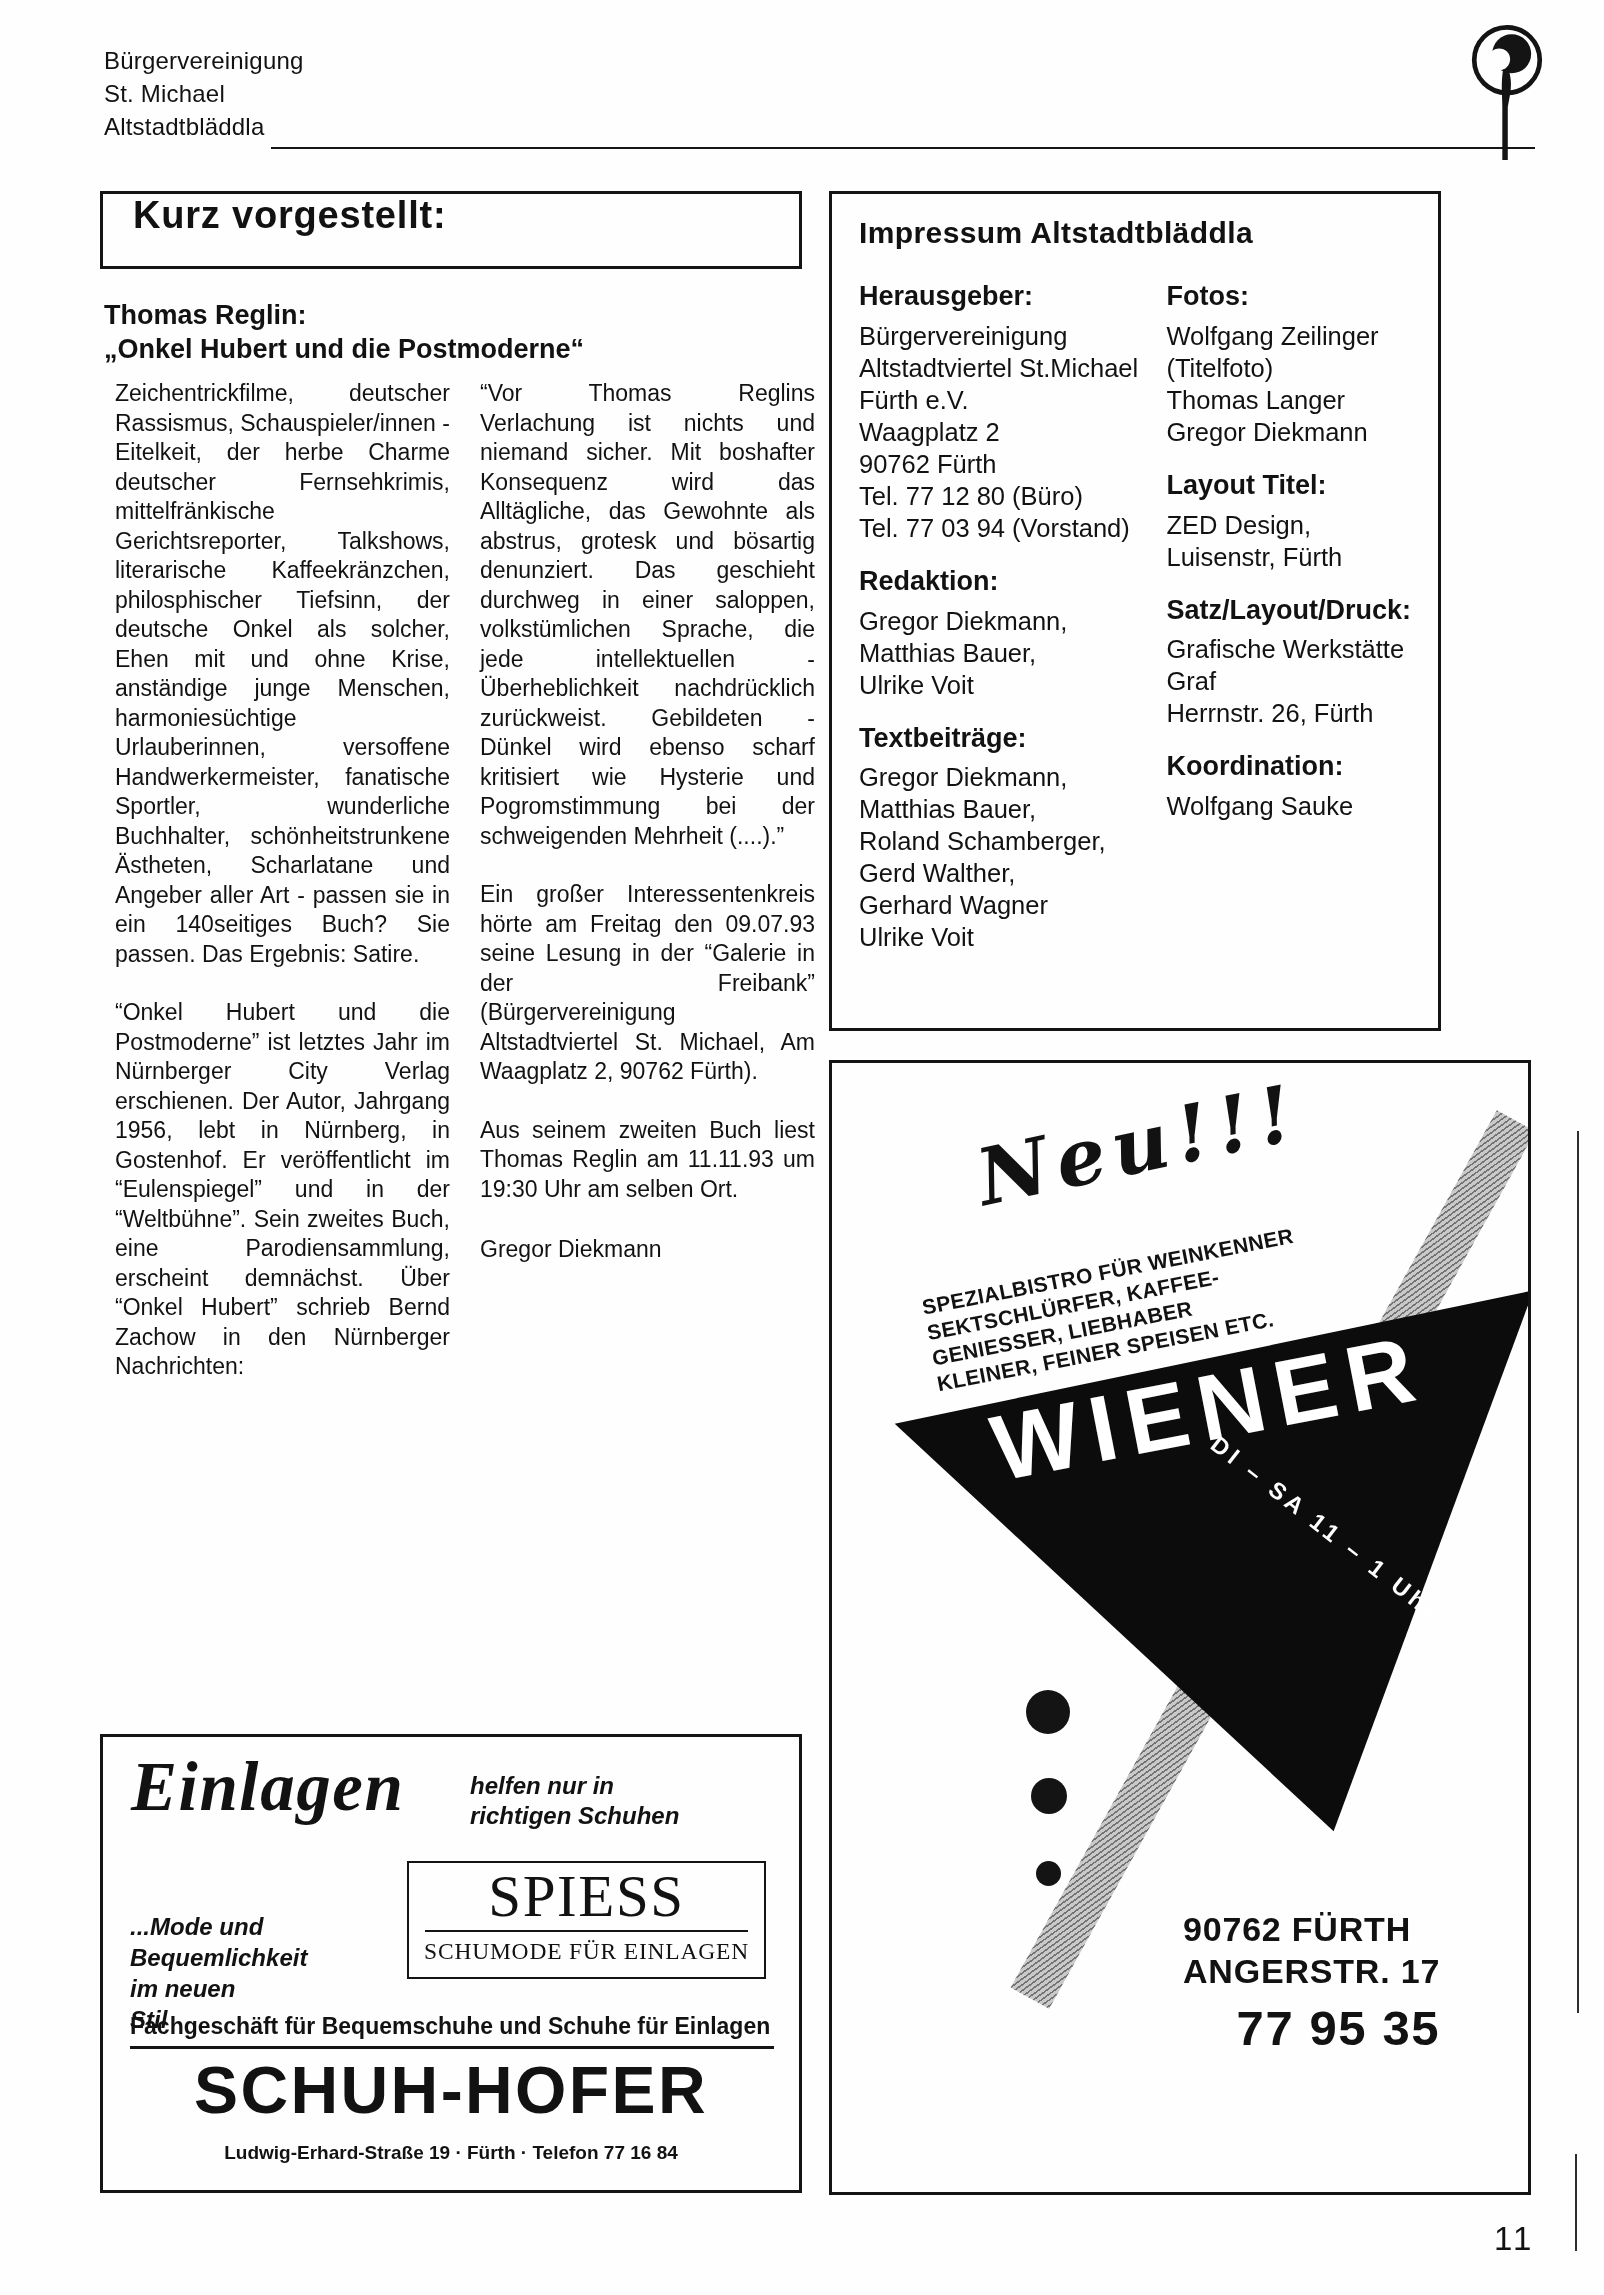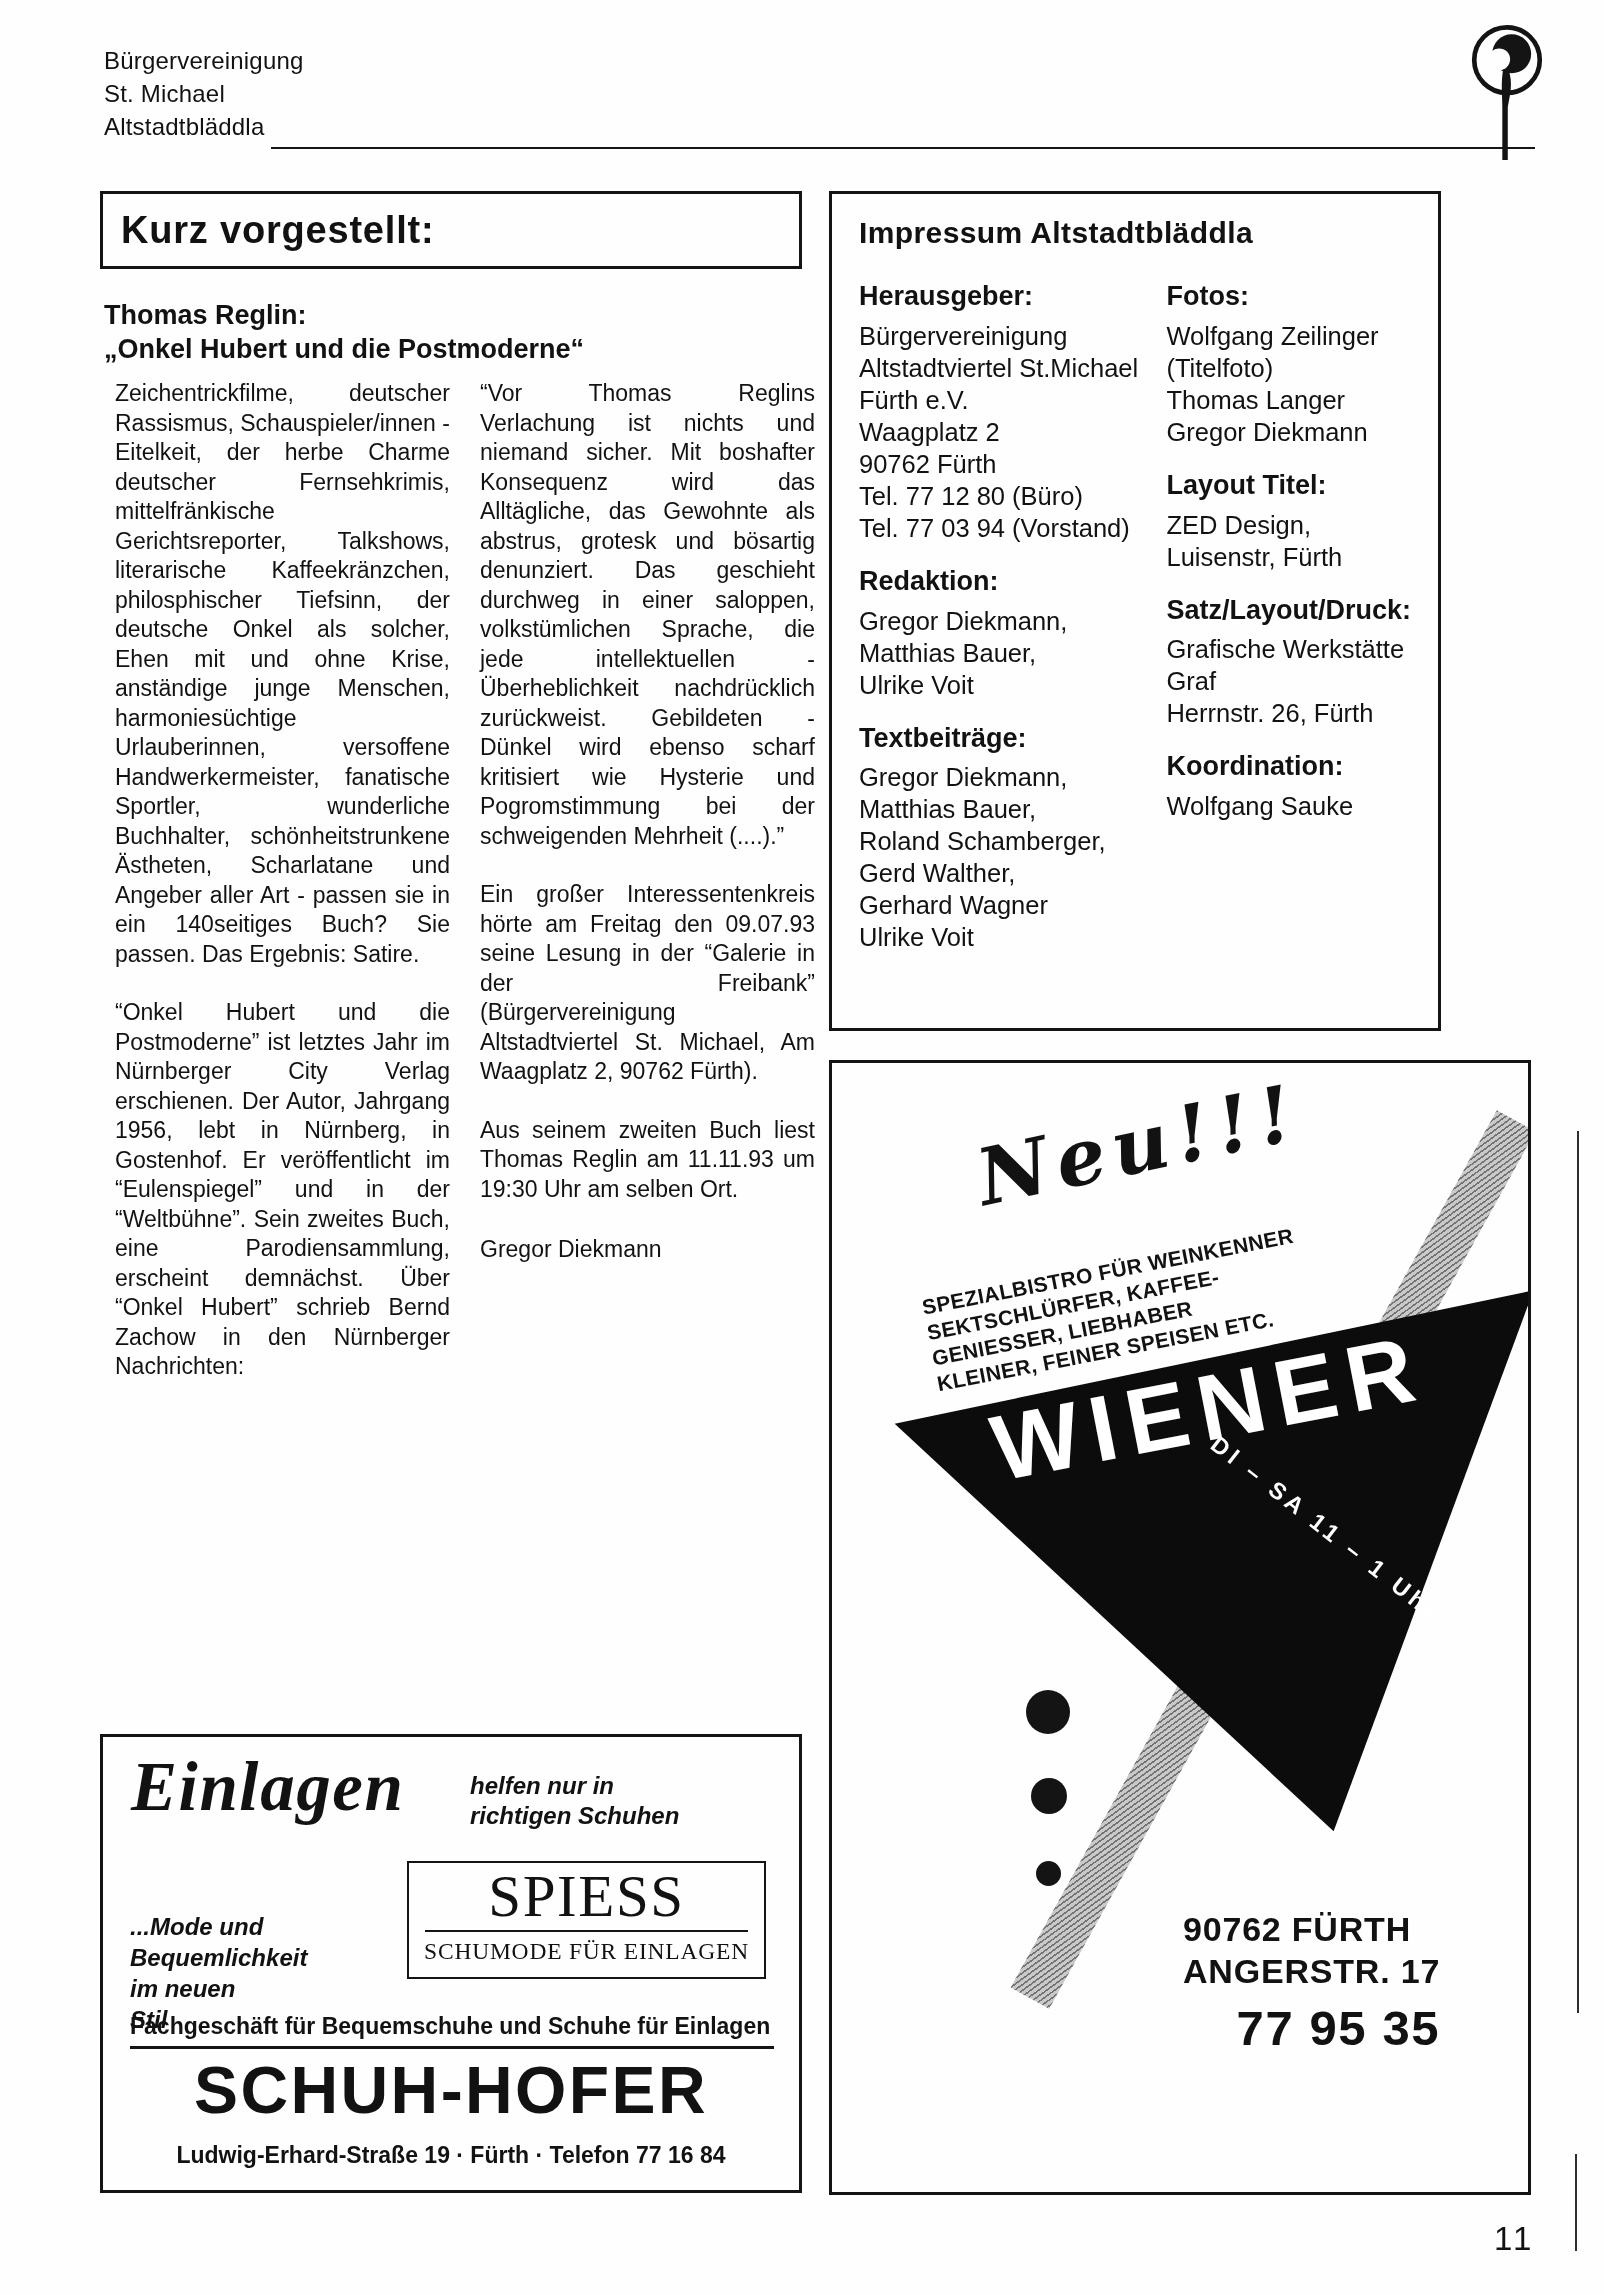--- a/index.html
+++ b/index.html
@@ -12,21 +12,21 @@
   .abs { position:absolute; }
   .pre { white-space:pre-line; }
 
   
   .org { left:104px; top:44px; font-size:24px; line-height:33px; letter-spacing:0.2px; }
   .header-rule { left:271px; top:147px; width:1264px; height:2.4px; background:#161616; }
   .logo { left:1468px; top:19px; width:78px; height:143px; }
 
   
   .kurz-box { left:100px; top:191px; width:702px; height:78px; border:3.9px solid #141414;
-              display:flex; align-items:center; padding-left:18px;
+              display:flex; align-items:flex-start; padding-left:30px;
               font-size:38px; font-weight:bold; letter-spacing:0.8px; }
   .subtitle { left:104px; top:298px; font-size:27px; font-weight:bold; line-height:34px; }
   .cols { left:115px; top:379px; width:700px; display:flex; gap:30px;
           font-size:23px; line-height:29.5px; text-align:justify; }
   .col { flex:1; }
   .cols p { margin-bottom:29px; }
   .sig { margin-top:31px; text-align:left; }
 
   
   .imp-box { left:829px; top:191px; width:612px; height:840px; border:3.9px solid #141414;
@@ -77,21 +77,21 @@
                 border:2.4px solid #141414; text-align:center;
                 font-family:"Liberation Serif","DejaVu Serif",serif; }
   .spiess { font-size:59px; line-height:67px; letter-spacing:1.6px; }
   .spiess-rule { margin:0 15.7px; border-top:2.4px solid #141414; }
   .spiess-sub { font-size:23.5px; line-height:39px; letter-spacing:0.8px; }
   .fach-line { position:absolute; left:27px; top:276px; font-weight:bold; font-size:23px; }
   .fach-rule { position:absolute; left:27px; top:309px; width:644px; height:3.1px; background:#141414; }
   .store-name { position:absolute; left:0; width:100%; top:315px; text-align:center;
                 font-size:66px; font-weight:bold; letter-spacing:2.4px; }
   .store-address { position:absolute; left:0; width:100%; top:405px; text-align:center;
-                   font-weight:bold; font-size:23px; }
+                   font-weight:bold; font-size:19px; }
 
   
   .edge-line-1 { left:1577px; top:1131px; width:2.4px; height:882px; background:#2e2e2e; }
   .edge-line-2 { left:1575px; top:2154px; width:2.4px; height:97px; background:#2e2e2e; }
   .page-number { left:1494px; top:2220px; font-size:33px; letter-spacing:3.1px; }
 </style>
 </head>
 <body>
 
 <div class="page">

